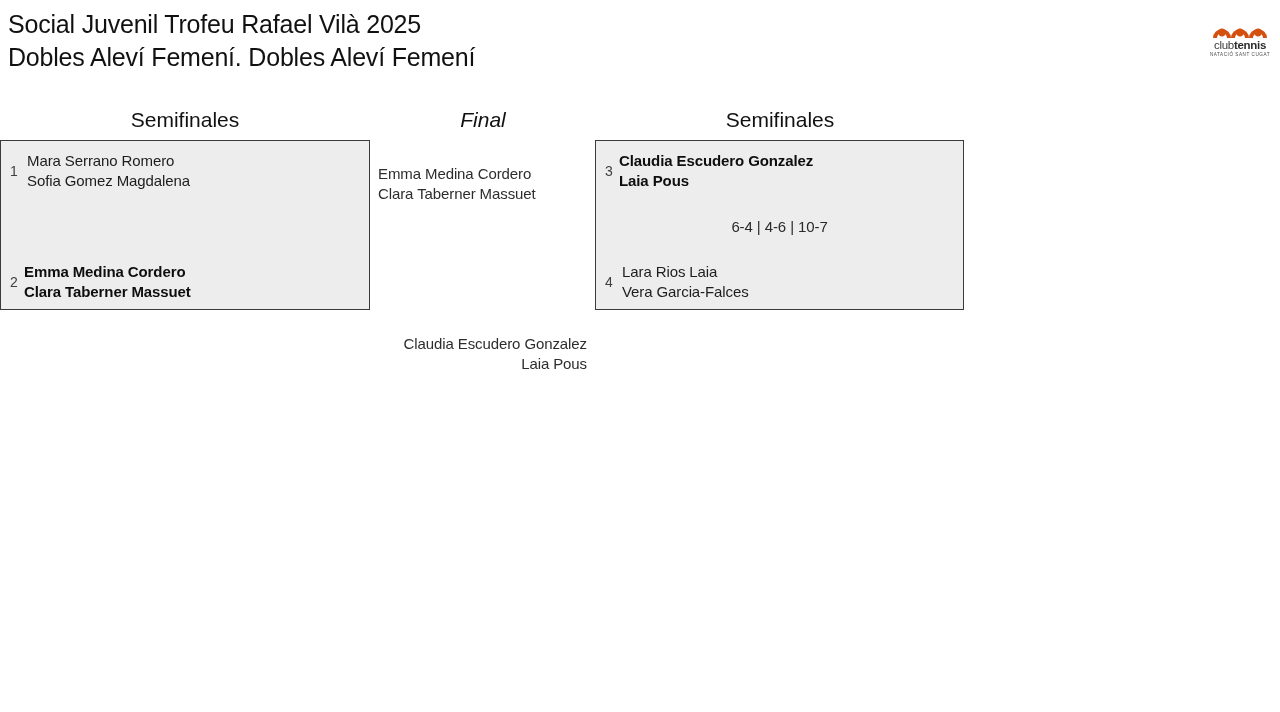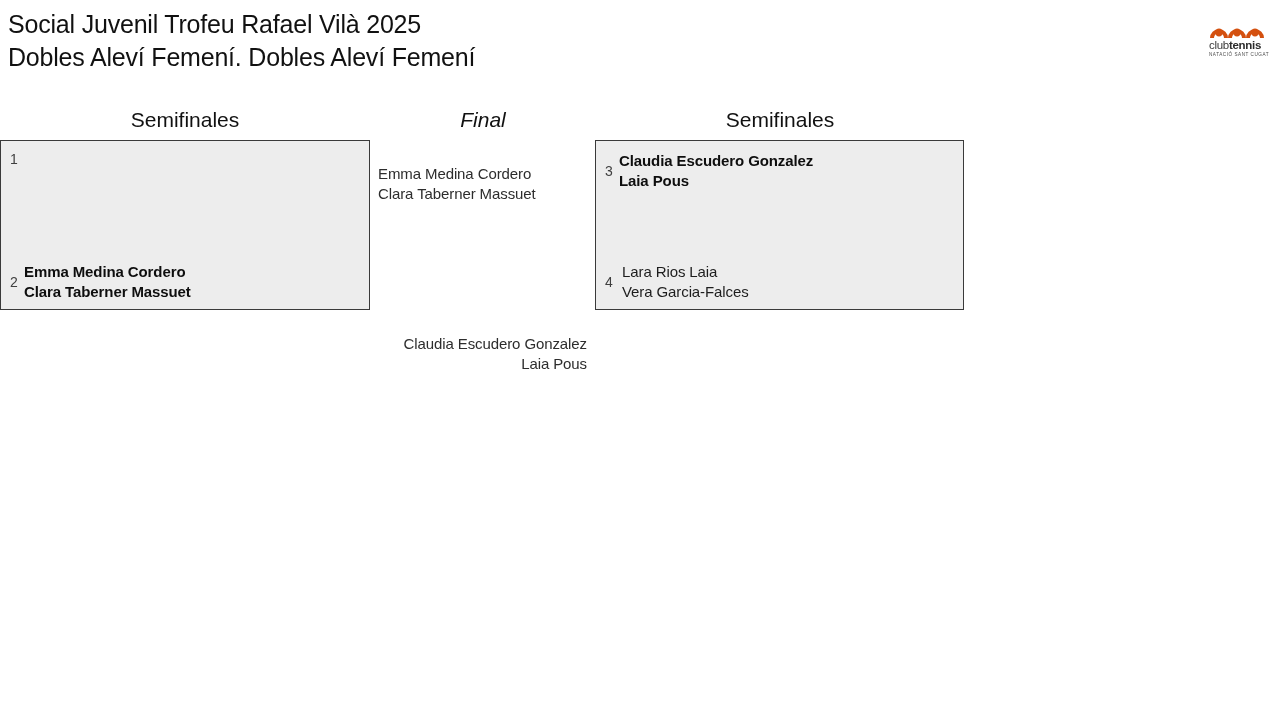--- a/index.html
+++ b/index.html
@@ -33,20 +33,21 @@
 
   
   .logo {
     position: absolute;
     left: 1209px;
     top: 19px;
     width: 62px;
     height: 40px;
     display: flex;
     flex-direction: column;
+    align-items: center;
     justify-content: flex-start;
   }
   .logo-mark {
     width: 56px;
     height: 19px;
     display: block;
   }
   .logo-word {
     font-size: 11.5px;
     line-height: 12px;
@@ -174,34 +175,37 @@
   <div class="logo-sub">NATACIÓ SANT CUGAT</div>
 </div>
 
 <div class="round-header" id="round-sf-left">Semifinales</div>
 <div class="round-header" id="round-final">Final</div>
 <div class="round-header" id="round-sf-right">Semifinales</div>
 
 <div class="match-box" id="match-sf-left">
   <div class="team team-top">
     <span class="seed">1</span>
+    <span class="players">Mara Serrano Romero
+Sofia Gomez Magdalena</span>
   </div>
   <div class="team team-bottom winner">
     <span class="seed">2</span>
     <span class="players">Emma Medina Cordero
 Clara Taberner Massuet</span>
   </div>
 </div>
 
 <div class="match-box" id="match-sf-right">
   <div class="team team-top winner">
     <span class="seed">3</span>
     <span class="players">Claudia Escudero Gonzalez
 Laia Pous</span>
   </div>
+  <div class="score">6-4 | 4-6 | 10-7</div>
   <div class="team team-bottom">
     <span class="seed">4</span>
     <span class="players">Lara Rios Laia
 Vera Garcia-Falces</span>
   </div>
 </div>
 
 <div class="final-entry" id="final-top">Emma Medina Cordero
 Clara Taberner Massuet</div>
 <div class="final-entry" id="final-champion">Claudia Escudero Gonzalez

